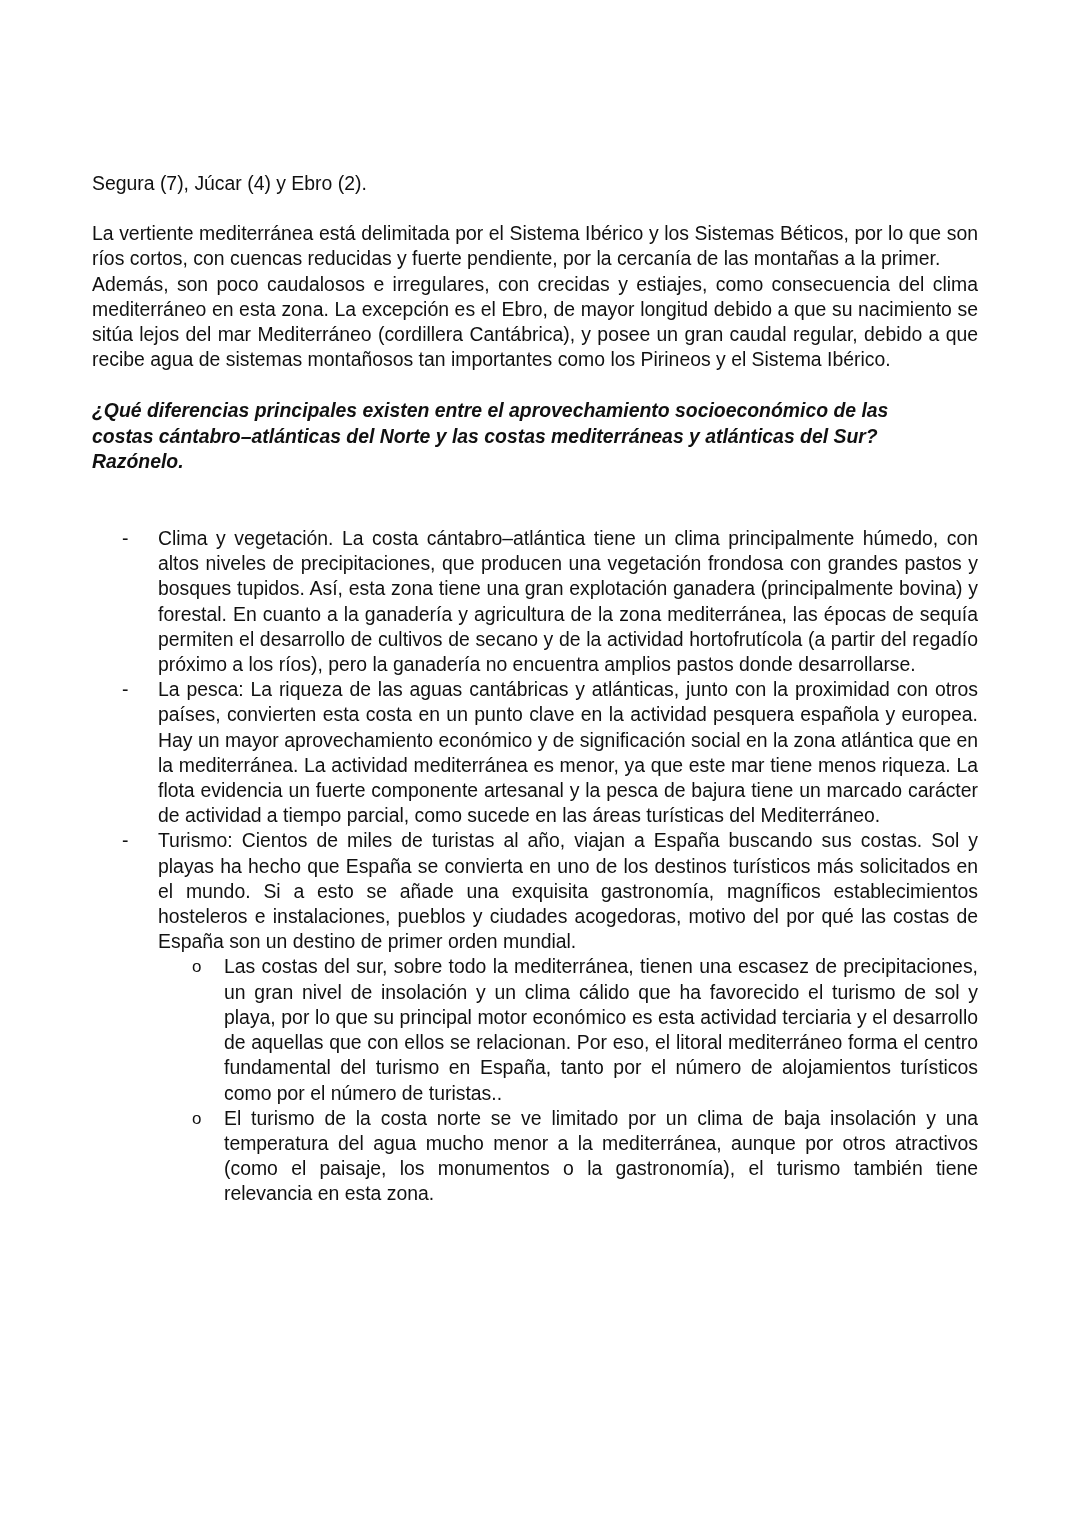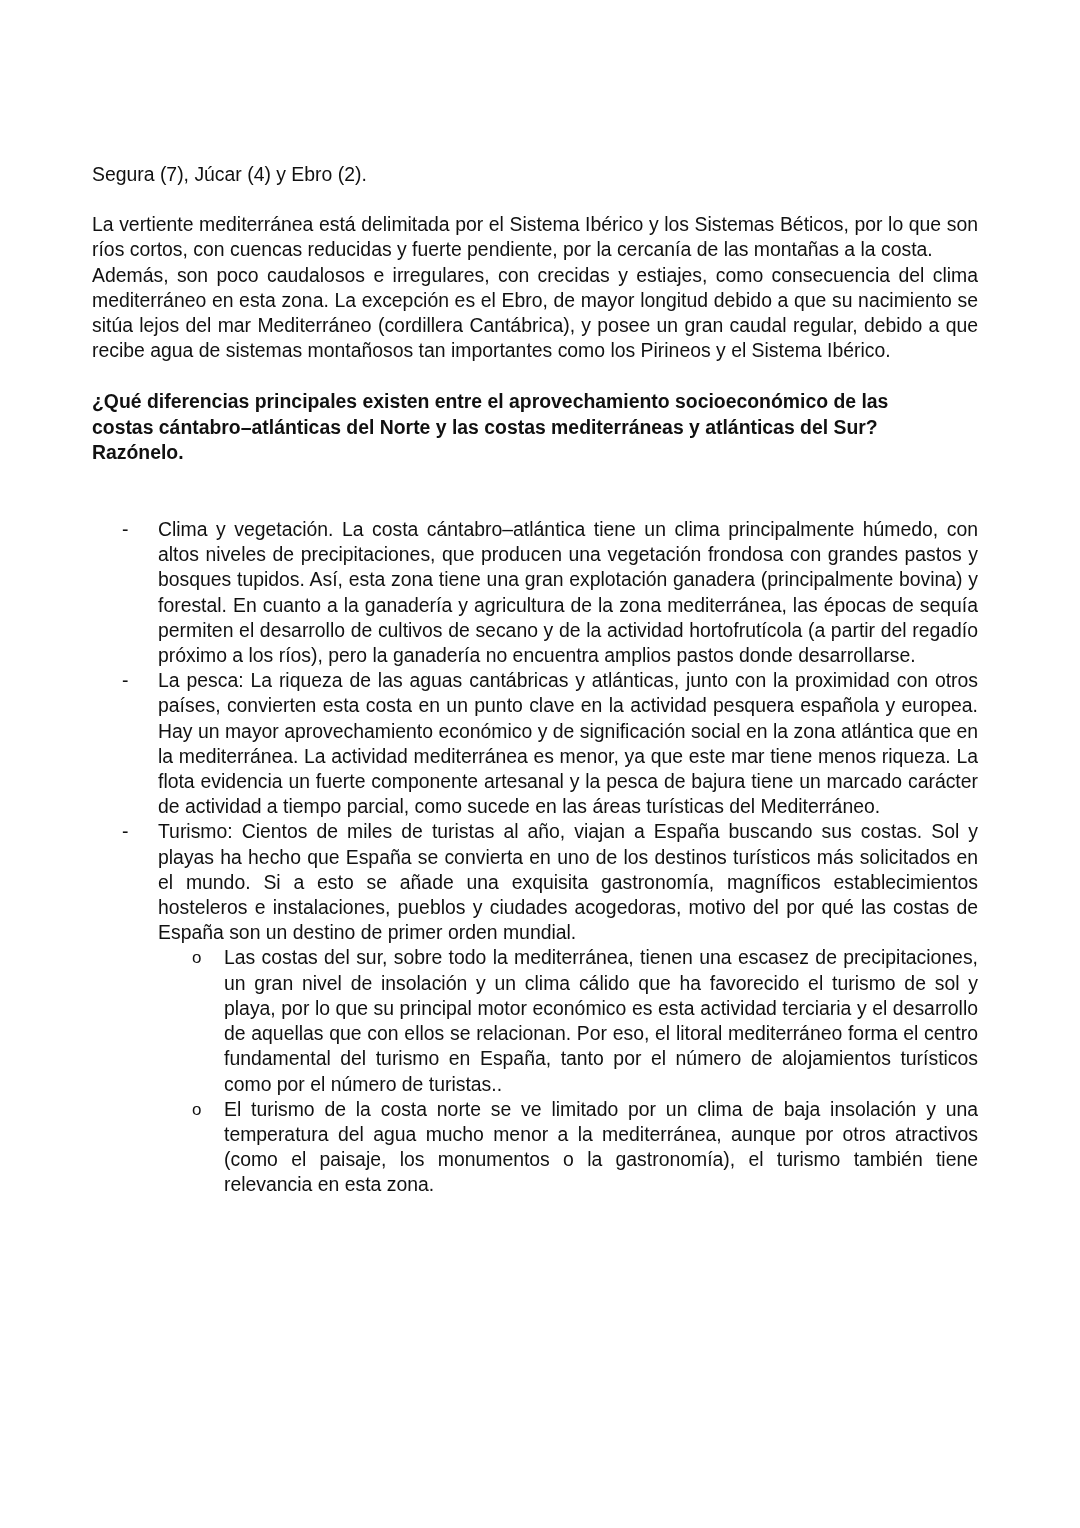--- a/index.html
+++ b/index.html
@@ -11,37 +11,38 @@
       width: 1080px;
       height: 1528px;
       position: relative;
       overflow: hidden;
       font-family: "Liberation Sans", sans-serif;
       color: #111111;
     }
     .page {
       position: absolute;
       left: 92px;
-      top: 162px;
+      top: 171px;
       width: 886px;
       font-size: 19.4px;
       line-height: 25.2px;
     }
     p {
       margin: 0;
     }
     .justify {
       text-align: justify;
       text-align-last: left;
     }
     .gap-sm { height: 25px; }
     .gap-md { height: 26px; }
     .question {
       font-weight: bold;
       width: 830px;
+      font-style: italic;
     }
     ul.dash-list {
       list-style: none;
       margin: 0;
       padding: 0;
     }
     ul.dash-list > li {
       position: relative;
       padding-left: 66px;
       text-align: justify;
@@ -78,21 +79,21 @@
   </style>
 </head>
 <body>
 
 <div class="page">
 
   <p>Segura (7), Júcar (4) y Ebro (2).</p>
 
   <div class="gap-sm"></div>
 
-  <p class="justify">La vertiente mediterránea está delimitada por el Sistema Ibérico y los Sistemas Béticos, por lo que son ríos cortos, con cuencas reducidas y fuerte pendiente, por la cercanía de las montañas a la costa.</p>
+  <p class="justify">La vertiente mediterránea está delimitada por el Sistema Ibérico y los Sistemas Béticos, por lo que son ríos cortos, con cuencas reducidas y fuerte pendiente, por la cercanía de las montañas a la primer.</p>
   <p class="justify">Además, son poco caudalosos e irregulares, con crecidas y estiajes, como consecuencia del clima mediterráneo en esta zona. La excepción es el Ebro, de mayor longitud debido a que su nacimiento se sitúa lejos del mar Mediterráneo (cordillera Cantábrica), y posee un gran caudal  regular, debido a que recibe agua de sistemas montañosos tan importantes como los Pirineos y el Sistema Ibérico.</p>
 
   <div class="gap-md"></div>
 
   <p class="question">¿Qué diferencias principales existen entre el aprovechamiento socioeconómico de las costas cántabro–atlánticas del Norte y las costas mediterráneas y atlánticas del Sur? Razónelo.</p>
 
   <div class="gap-md"></div>
 
 
   <div class="gap-md"></div>

